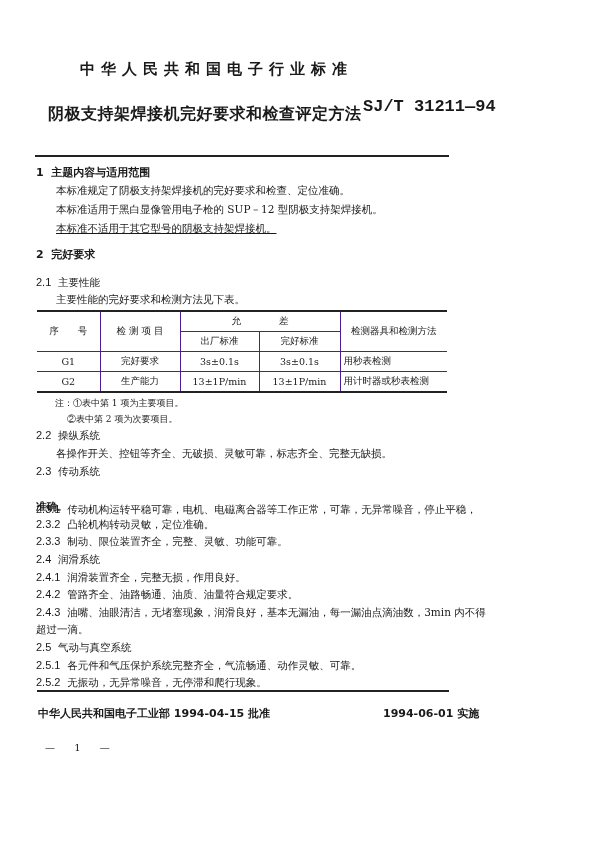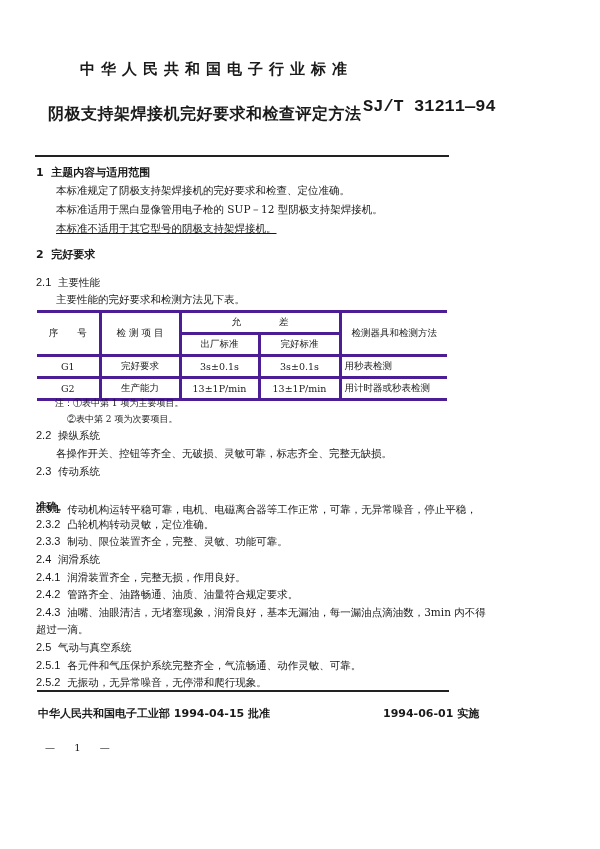--- a/index.html
+++ b/index.html
@@ -9,21 +9,21 @@
   .std-header { left:80px; top:60px; font-size:15px; font-weight:bold; letter-spacing:6px;
                 font-family:"DejaVu Sans", sans-serif; }
   .std-code { left:363px; top:97px; font-size:17px; font-weight:bold; font-family:Liberation Mono, monospace; }
   .title { left:48px; top:104px; font-size:16px; font-weight:bold; font-family:"DejaVu Sans", sans-serif; letter-spacing:0.5px; }
   .rule { position:absolute; height:2px; background:#222; }
   .h1 { font-size:11px; font-weight:bold; font-family:"DejaVu Sans", sans-serif; }
   .p { font-size:10.5px; }
   .h2 { font-size:10.5px; }
   .num { font-family:"Liberation Sans", sans-serif; font-size:11px; display:inline-block; width:auto; }
   table.spec { position:absolute; left:37px; top:310px; border-collapse:collapse; font-size:9.5px; }
-  table.spec td { border:3px solid #4c1d95; text-align:center; padding:0; height:19px; }
+  table.spec td { border:1px solid #4c1d95; text-align:center; padding:0; height:19px; }
   table.spec { border-top:2px solid #222; border-bottom:2px solid #222; }
   table.spec tr td:first-child { border-left:none; }
   table.spec tr td:last-child { border-right:none; }
   td.left { text-align:left !important; padding-left:3px !important; }
   .note { font-size:9px; }
   .footer-left { left:38px; top:706px; font-size:11px; font-weight:bold; font-family:"DejaVu Sans", sans-serif; }
   .footer-right { left:383px; top:706px; font-size:11px; font-weight:bold; font-family:"DejaVu Sans", sans-serif; }
   .page-num { left:45px; top:742px; font-size:10px; letter-spacing:8px; }
 </style>
 </head>

